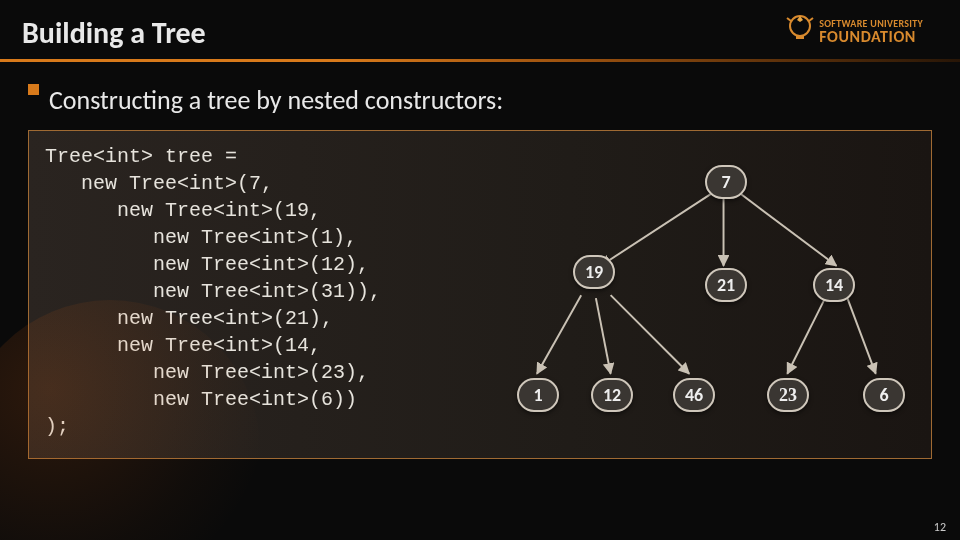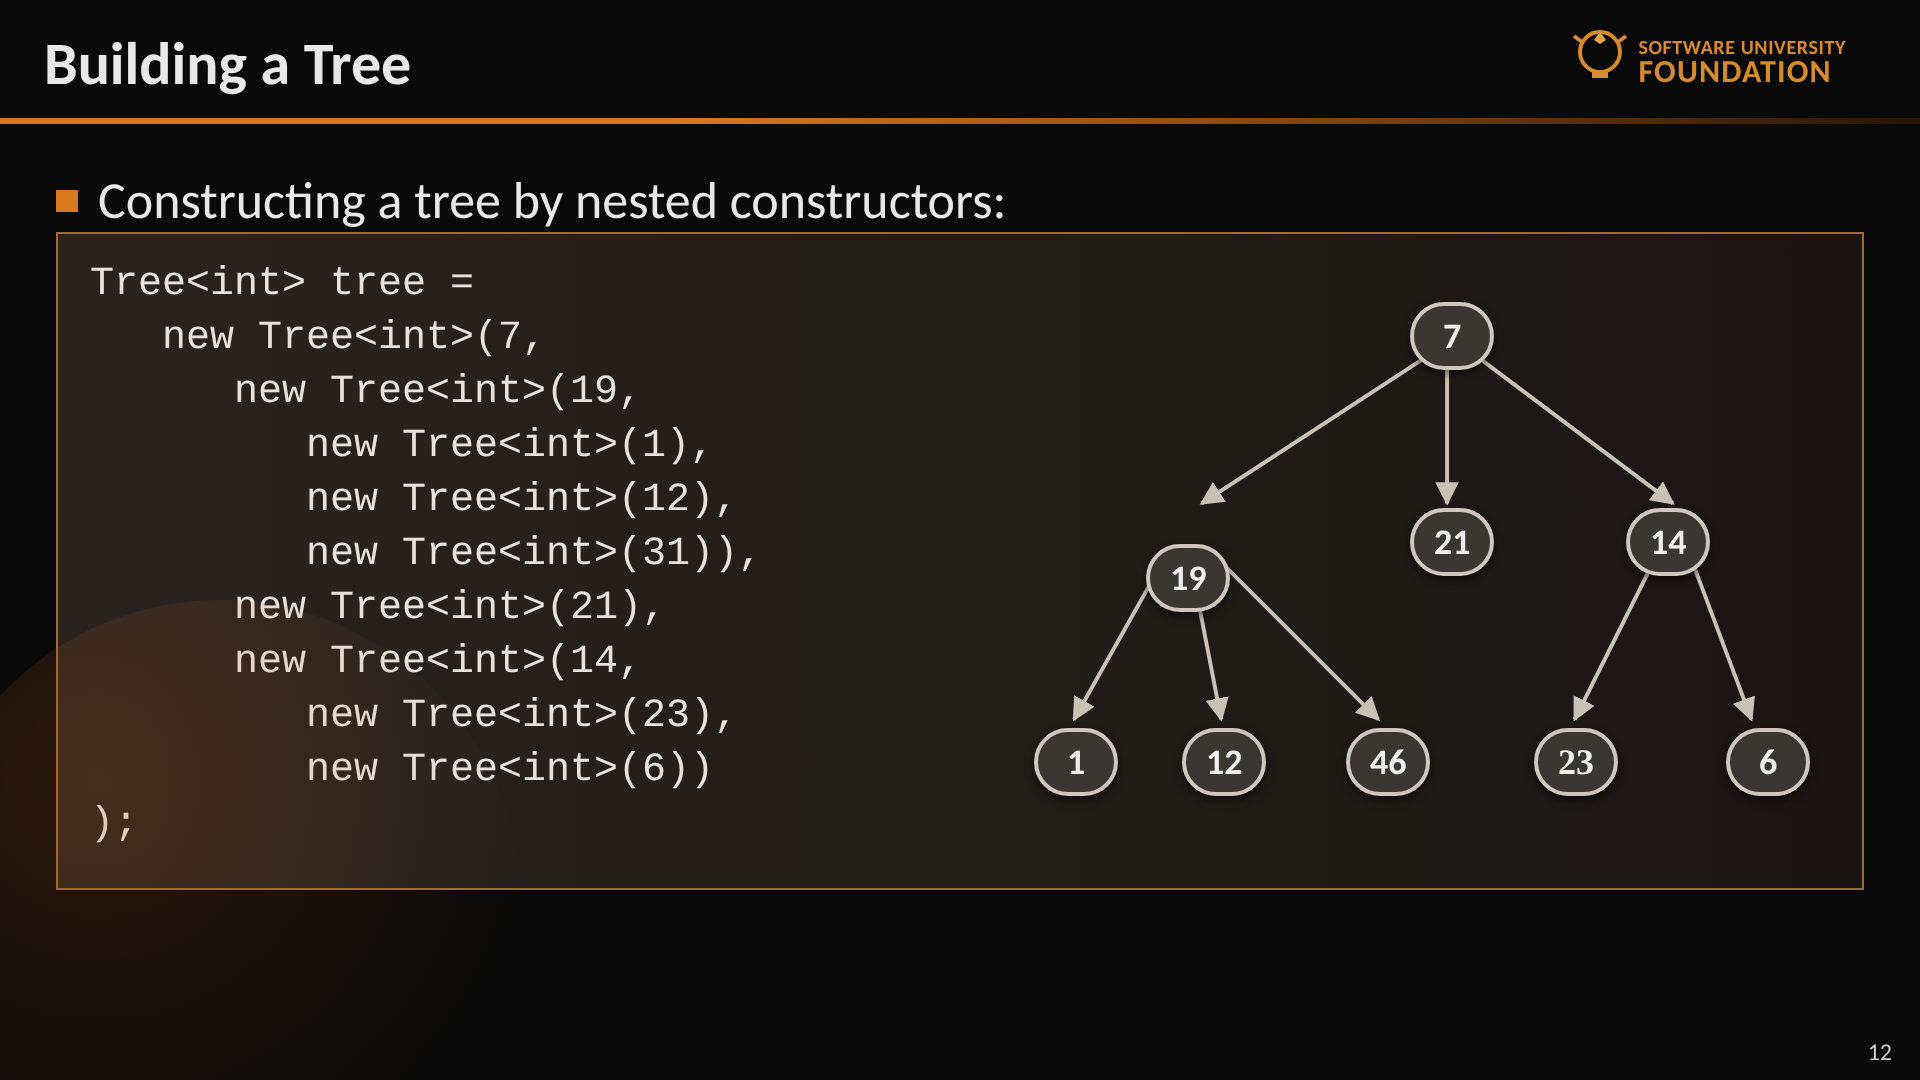--- a/index.html
+++ b/index.html
@@ -50,22 +50,22 @@
   }
   .bulb svg { display: block; }
   .logo-text { line-height: 1.05; }
   .logo-text .line1 { font-size: 10px; color: #d88a2e; font-weight: 700; letter-spacing: .3px; }
   .logo-text .line2 { font-size: 16px; color: #d88a2e; font-weight: 800; letter-spacing: .6px; }
   .content {
     padding: 22px 28px 0 28px;
   }
   .bullet-row {
     display: flex;
-    align-items: center;
     gap: 10px;
+    margin-bottom: 14px;
   }
   .bullet {
     width: 11px;
     height: 11px;
     background: #d87a1b;
   }
   .bullet-text {
     font-size: 26px;
     color: #e8e8e8;
   }
@@ -176,21 +176,21 @@
         <line x1="130" y1="155" x2="210" y2="235"></line>
 
         <line x1="350" y1="155" x2="310" y2="235"></line>
         <line x1="370" y1="155" x2="400" y2="235"></line>
       </svg>
 
       <div class="tnode" style="left:222px; top:22px;">
           <span>7</span>
         </div>
 
-      <div class="tnode" style="left:90px; top:143px;">
+      <div class="tnode" style="left:90px; top:112px;">
           <span>19</span>
         </div>
       <div class="tnode" style="left:222px; top:125px;text-align:center;">
           <span>21</span>
         </div>
       <div class="tnode" style="left:330px; top:125px;">
           <span>14</span>
         </div>
 
       <div class="tnode" style="left:34px;  top:235px;">

